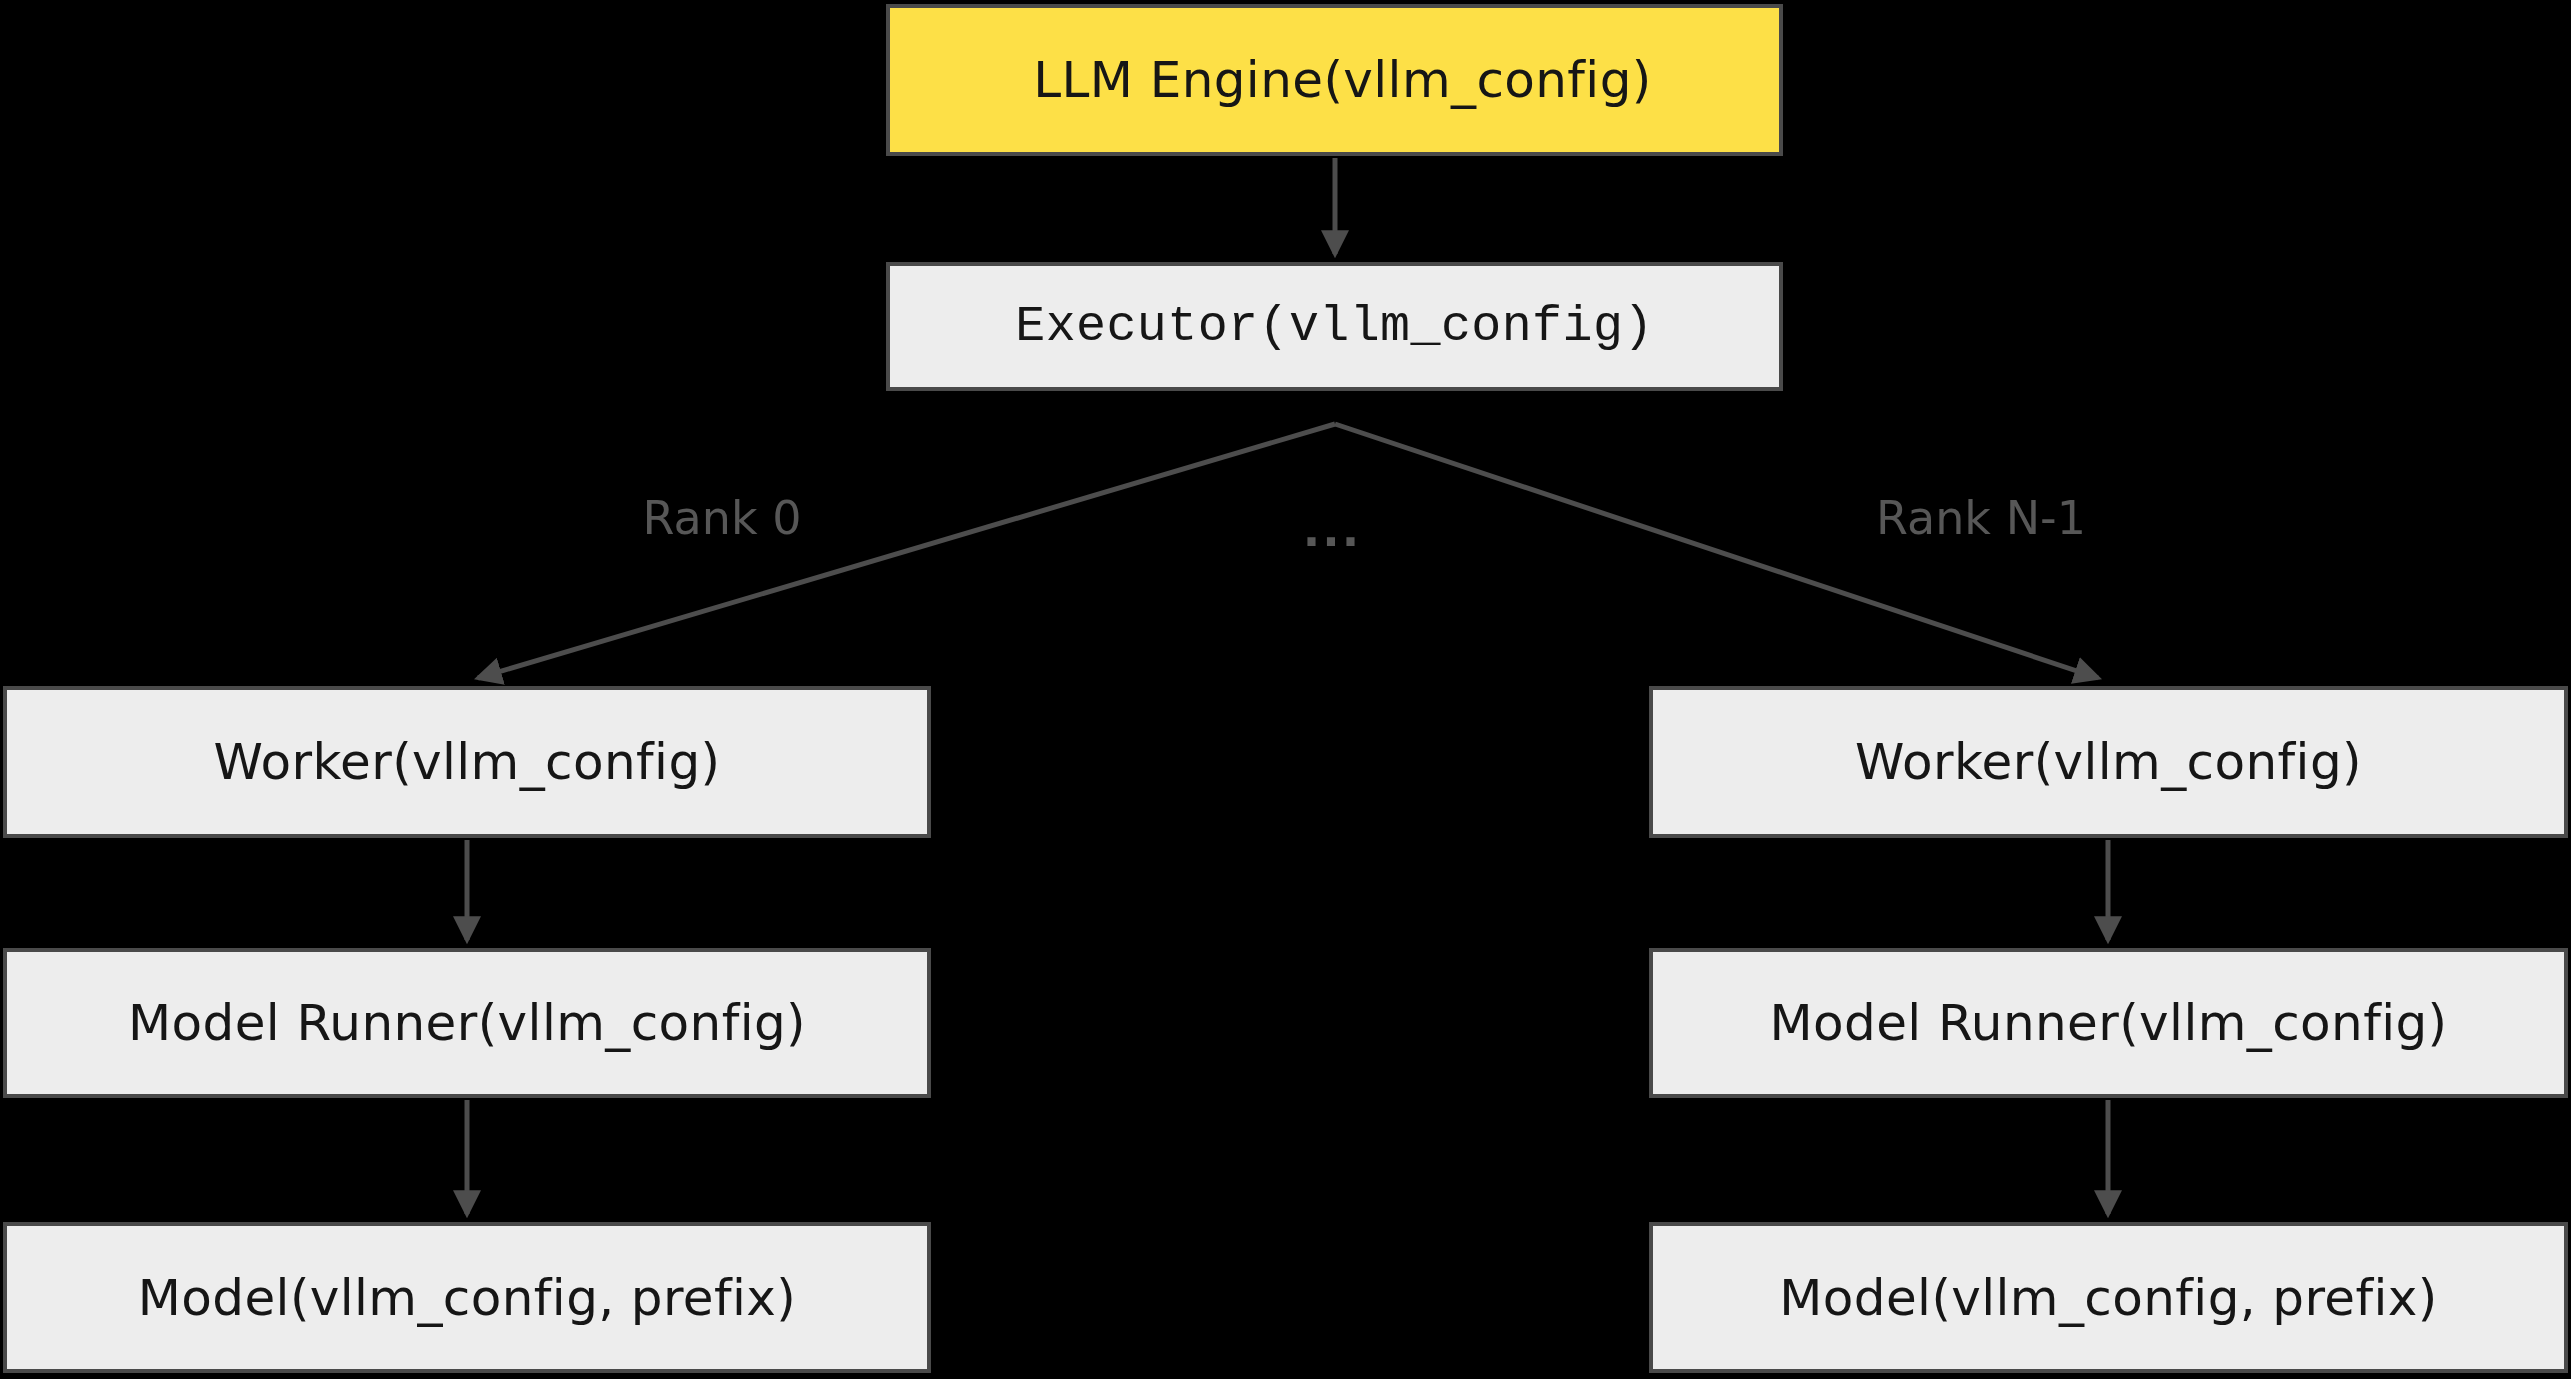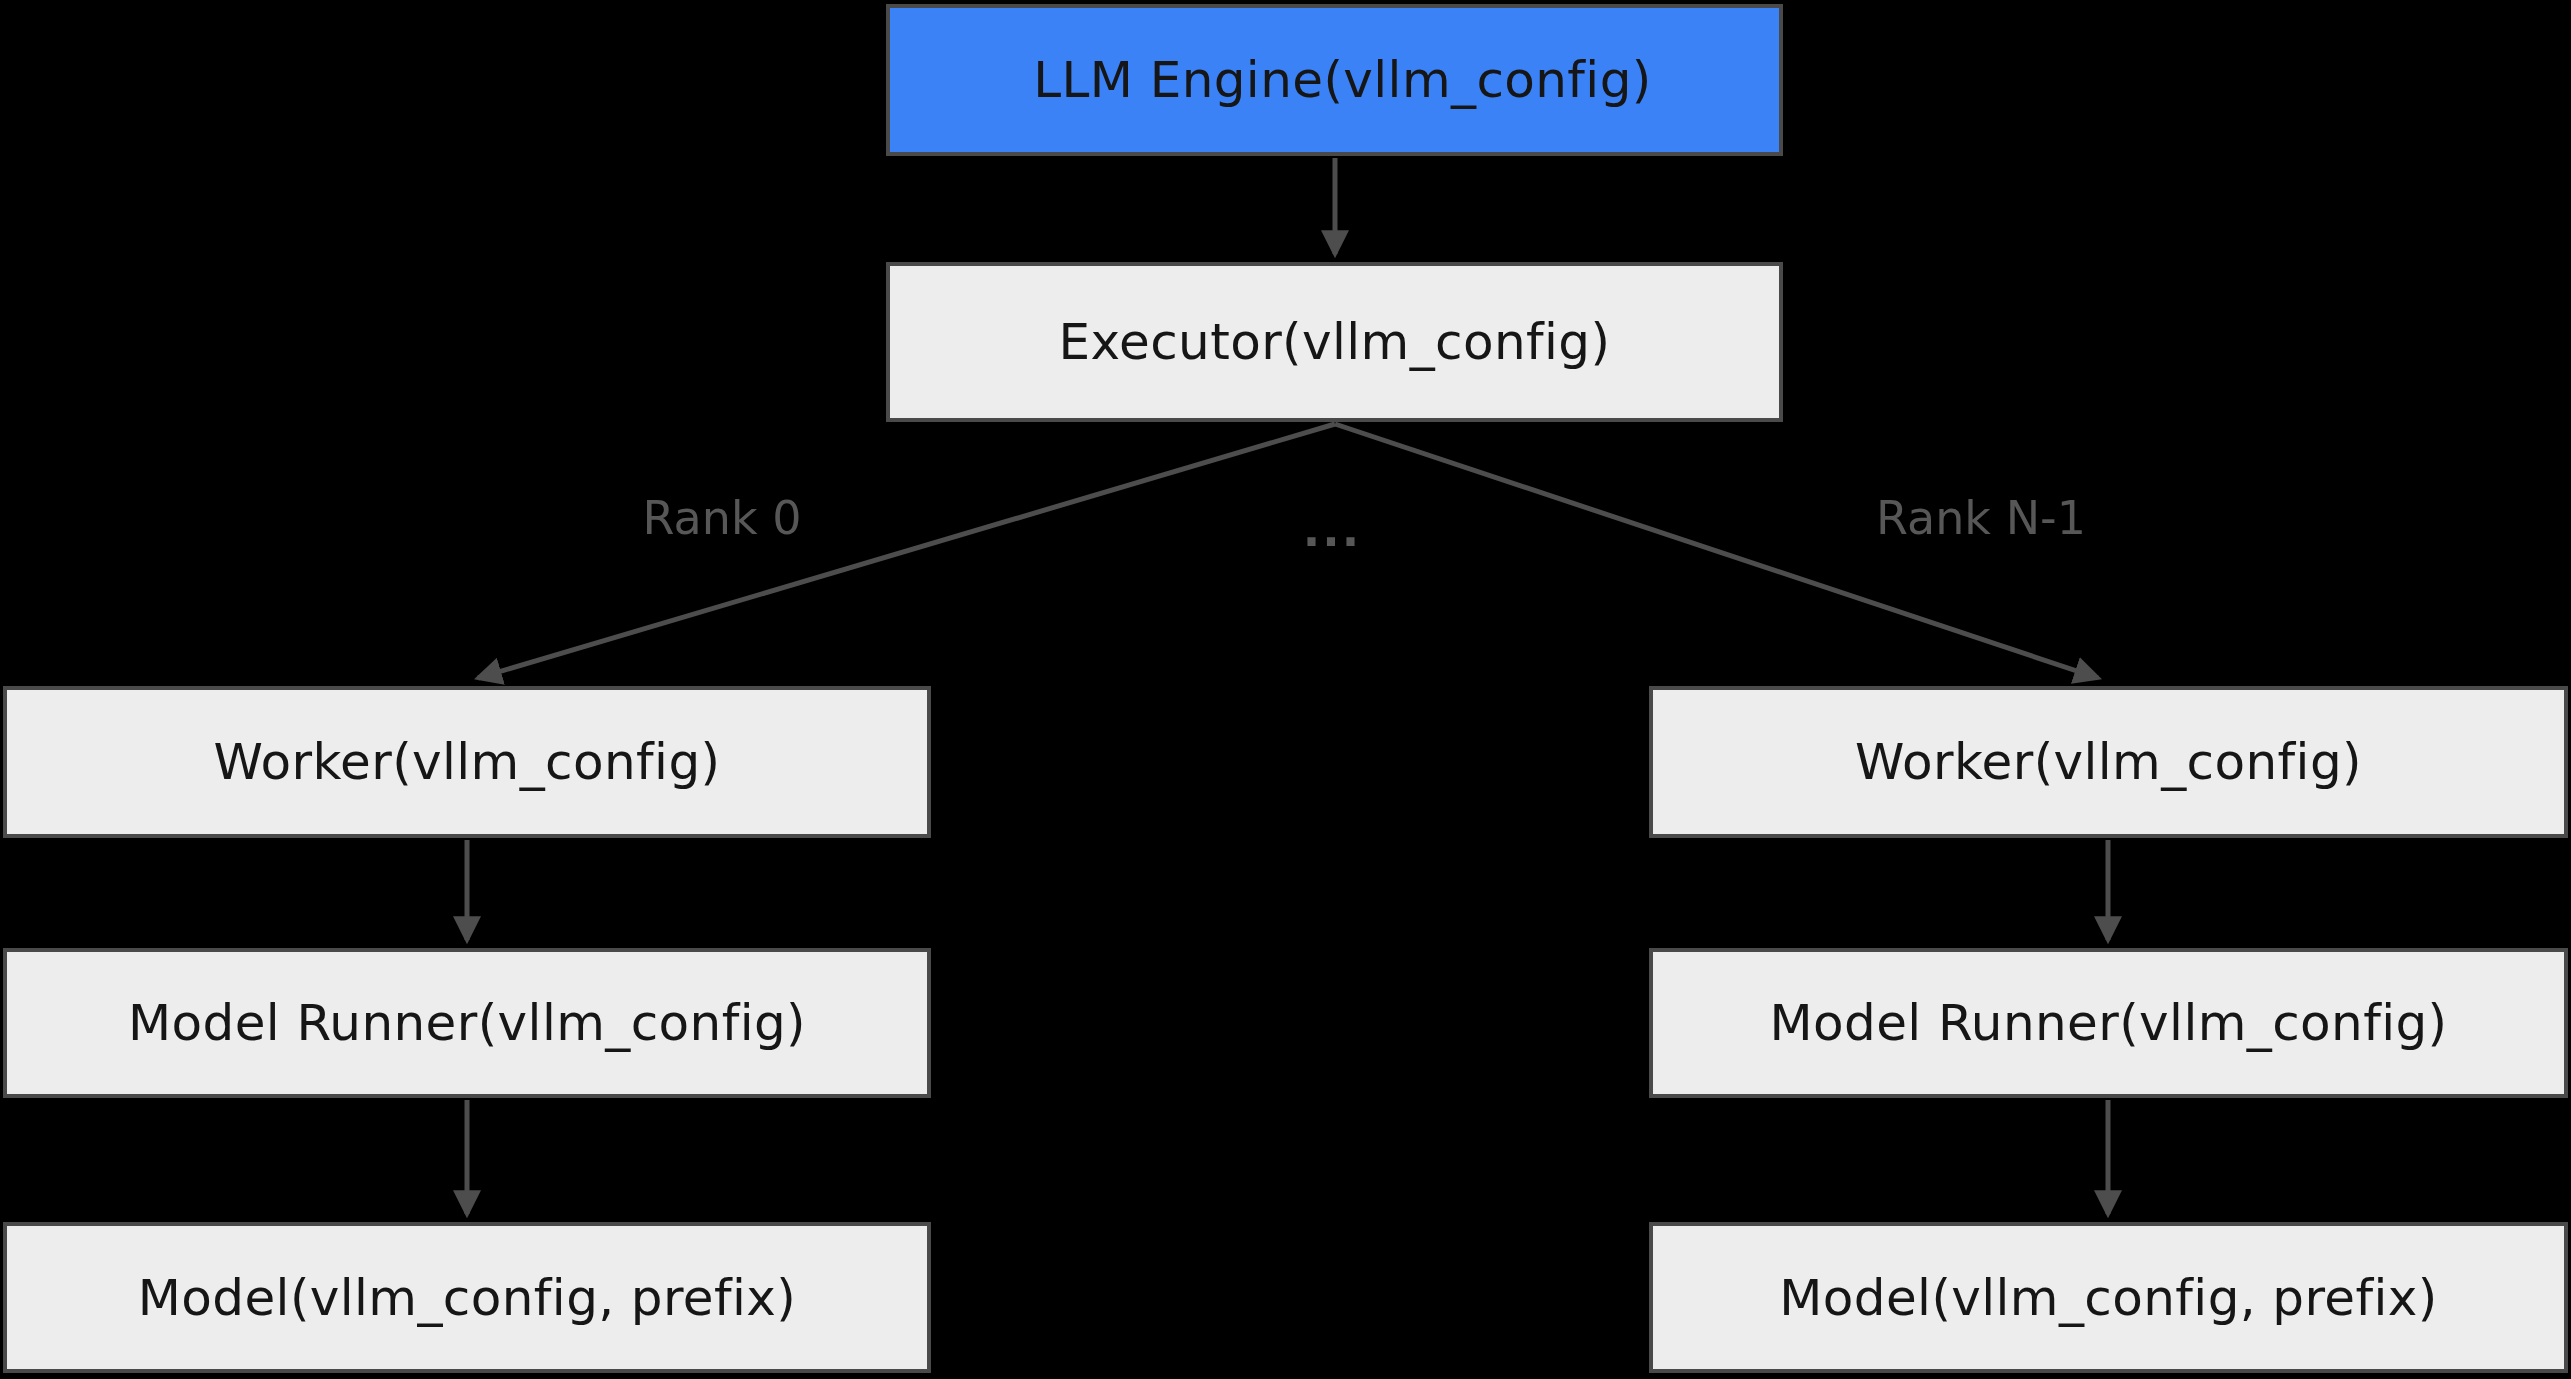--- a/index.html
+++ b/index.html
@@ -40,24 +40,24 @@
       </defs>
       <line x1="1335" y1="158" x2="1335" y2="254" stroke="#4d4d4d" stroke-width="5" marker-end="url(#arrowhead)"></line>
       <line x1="1335" y1="424" x2="478" y2="678" stroke="#4d4d4d" stroke-width="5" marker-end="url(#arrowhead)"></line>
       <line x1="1335" y1="424" x2="2098" y2="678" stroke="#4d4d4d" stroke-width="5" marker-end="url(#arrowhead)"></line>
       <line x1="467" y1="840" x2="467" y2="940" stroke="#4d4d4d" stroke-width="5" marker-end="url(#arrowhead)"></line>
       <line x1="467" y1="1100" x2="467" y2="1214" stroke="#4d4d4d" stroke-width="5" marker-end="url(#arrowhead)"></line>
       <line x1="2108" y1="840" x2="2108" y2="940" stroke="#4d4d4d" stroke-width="5" marker-end="url(#arrowhead)"></line>
       <line x1="2108" y1="1100" x2="2108" y2="1214" stroke="#4d4d4d" stroke-width="5" marker-end="url(#arrowhead)"></line>
     </svg>
   <div id="node-layer">
-      <div class="node" style="left: 886px; top: 4px; width: 897px; height: 152px; background: #3b82f6; border-color: rgb(74, 74, 74); color: rgb(22, 22, 22); padding-left: 16px;">
+      <div class="node" style="left: 886px; top: 4px; width: 897px; height: 152px; background: #fde047; border-color: rgb(74, 74, 74); color: rgb(22, 22, 22); padding-left: 16px;">
         <span>LLM Engine(vllm_config)</span>
       </div>
-      <div class="node" style="left: 886px; top: 262px; width: 897px; height: 160px; background: rgb(237, 237, 237); border-color: rgb(74, 74, 74); color: rgb(22, 22, 22);">
+      <div class="node" style="left: 886px; top: 262px; width: 897px; height: 129px; background: rgb(237, 237, 237); border-color: rgb(74, 74, 74); color: rgb(22, 22, 22); font-family: Liberation Mono, monospace;">
         <span>Executor(vllm_config)</span>
       </div>
       <div class="node" style="left: 3px; top: 686px; width: 928px; height: 152px; background: rgb(237, 237, 237); border-color: rgb(74, 74, 74); color: rgb(22, 22, 22);">
         <span>Worker(vllm_config)</span>
       </div>
       <div class="node" style="left: 3px; top: 948px; width: 928px; height: 150px; background: rgb(237, 237, 237); border-color: rgb(74, 74, 74); color: rgb(22, 22, 22);">
         <span>Model Runner(vllm_config)</span>
       </div>
       <div class="node" style="left: 3px; top: 1222px; width: 928px; height: 151px; background: rgb(237, 237, 237); border-color: rgb(74, 74, 74); color: rgb(22, 22, 22);">
         <span>Model(vllm_config, prefix)</span>

